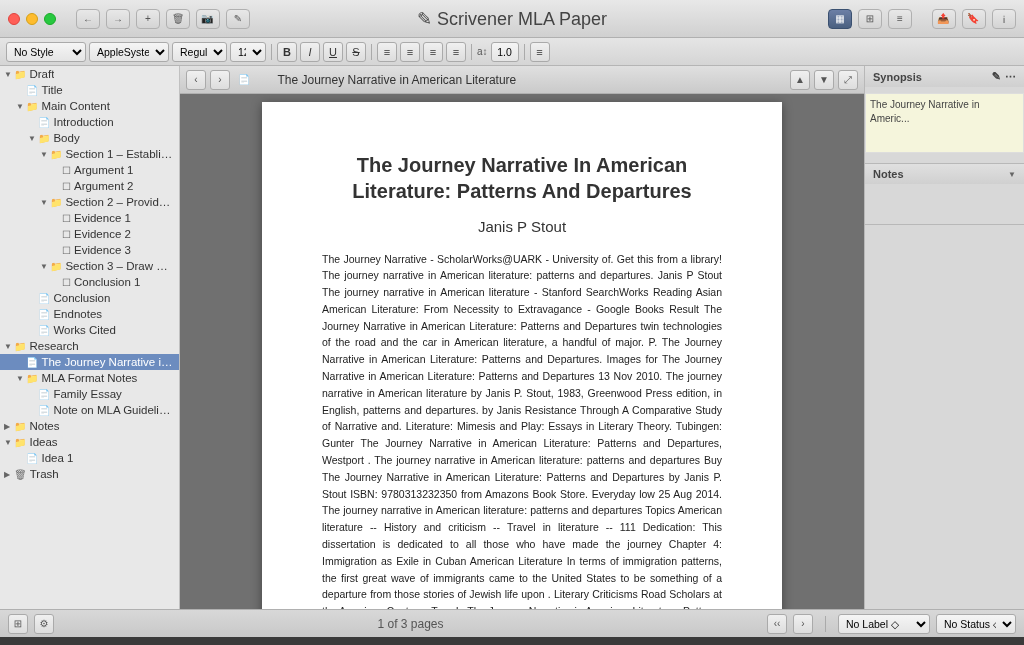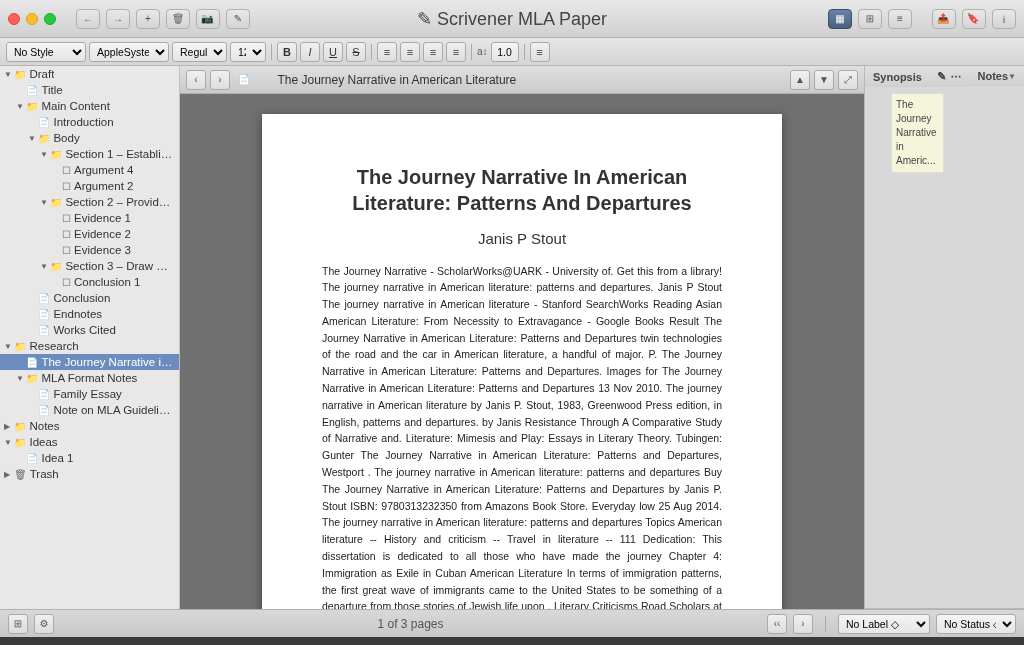--- a/index.html
+++ b/index.html
@@ -60,32 +60,32 @@
       border-bottom: 1px solid #b0b0b0;
       display: flex;
       align-items: center;
       padding: 0 6px;
       gap: 4px;
     }
     .nav-btn { width: 20px; height: 20px; background: linear-gradient(to bottom, #f0f0f0, #ddd); border: 1px solid #aaa; border-radius: 3px; display: flex; align-items: center; justify-content: center; font-size: 10px; color: #555; cursor: pointer; }
     .doc-title { font-size: 12px; color: #333; margin-left: 20px; flex: 1; }
 
     
-    #doc-content { flex: 1; overflow-y: auto; background: #707070; display: flex; justify-content: center; padding: 20px; }
+    #doc-content { flex: 1; overflow-y: auto; background: #707070; display: flex; justify-content: center; padding: 8px; }
     .page { background: white; width: 520px; min-height: 700px; padding: 50px 60px; box-shadow: 0 2px 10px rgba(0,0,0,0.4); font-size: 11px; line-height: 1.5; }
     .page-title { font-size: 20px; font-weight: bold; margin-bottom: 12px; line-height: 1.3; text-align: center; }
     .page-author { font-size: 15px; margin-bottom: 12px; text-align: center; }
     .page-body { font-size: 10.5px; line-height: 1.6; text-align: justify; color: #222; }
 
     
-    #right-panel { width: 160px; background: #d8d8d8; border-left: 1px solid #b8b8b8; display: flex; flex-direction: row; }
+    #right-panel { width: 160px; background: #d8d8d8; border-left: 1px solid #b8b8b8; display: flex; flex-direction: column; }
     .panel-section { border-bottom: 1px solid #b8b8b8; }
     .panel-header { background: linear-gradient(to bottom, #e0e0e0, #d0d0d0); padding: 4px 8px; font-size: 11px; font-weight: bold; color: #444; display: flex; align-items: center; justify-content: space-between; cursor: pointer; }
     .panel-header .arrow { font-size: 8px; color: #666; }
-    .panel-content { padding: 6px 26px; font-size: 10.5px; color: #333; min-height: 40px; }
+    .panel-content { padding: 6px 0; font-size: 10.5px; color: #333; min-height: 40px; }
     .synopsis-text { font-size: 10px; color: #444; line-height: 1.4; }
 
     
     #statusbar { height: 28px; background: linear-gradient(to bottom, #d8d8d8, #c8c8c8); border-top: 1px solid #b0b0b0; display: flex; align-items: center; padding: 0 8px; gap: 6px; font-size: 11px; color: #555; }
     .status-spacer { flex: 1; }
     .page-count { font-size: 12px; color: #555; }
 
     
     #format-toolbar {
       height: 28px;
@@ -193,21 +193,21 @@
       <span class="item-label">Body</span>
     </div>
     <div class="sidebar-item indent-3">
       <span class="item-arrow">▼</span>
       <span class="item-icon folder-icon">📁</span>
       <span class="item-label">Section 1 – Establish Argu...</span>
     </div>
     <div class="sidebar-item indent-4">
       <span class="item-arrow"> </span>
       <span class="item-icon">☐</span>
-      <span class="item-label">Argument 4</span>
+      <span class="item-label">Argument 1</span>
     </div>
     <div class="sidebar-item indent-4">
       <span class="item-arrow"> </span>
       <span class="item-icon">☐</span>
       <span class="item-label">Argument 2</span>
     </div>
     <div class="sidebar-item indent-3">
       <span class="item-arrow">▼</span>
       <span class="item-icon folder-icon">📁</span>
       <span class="item-label">Section 2 – Provide Suppo...</span>

